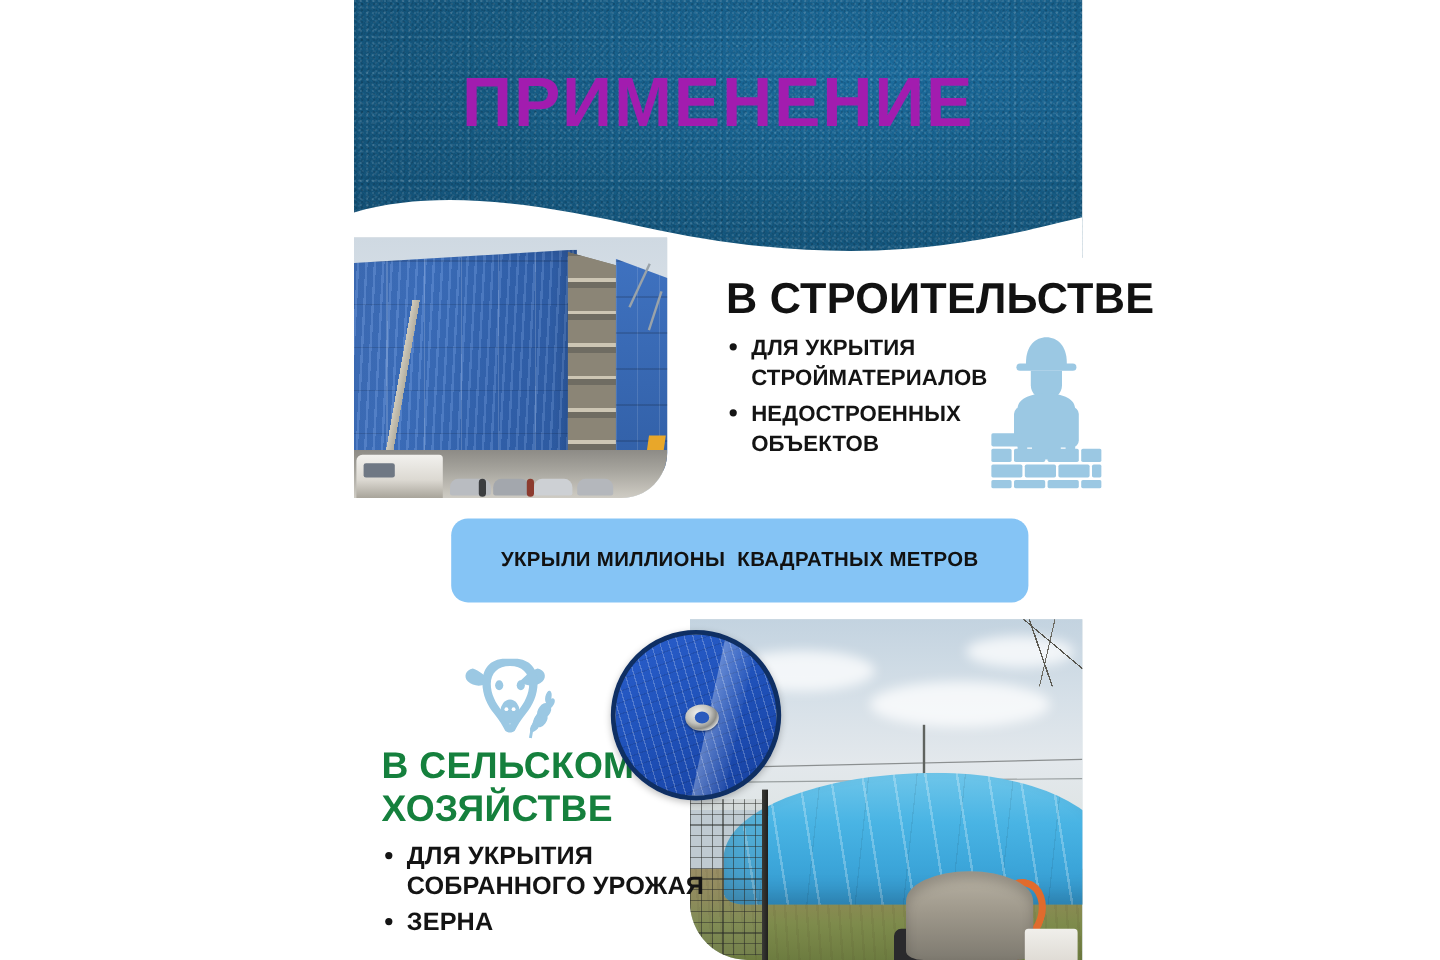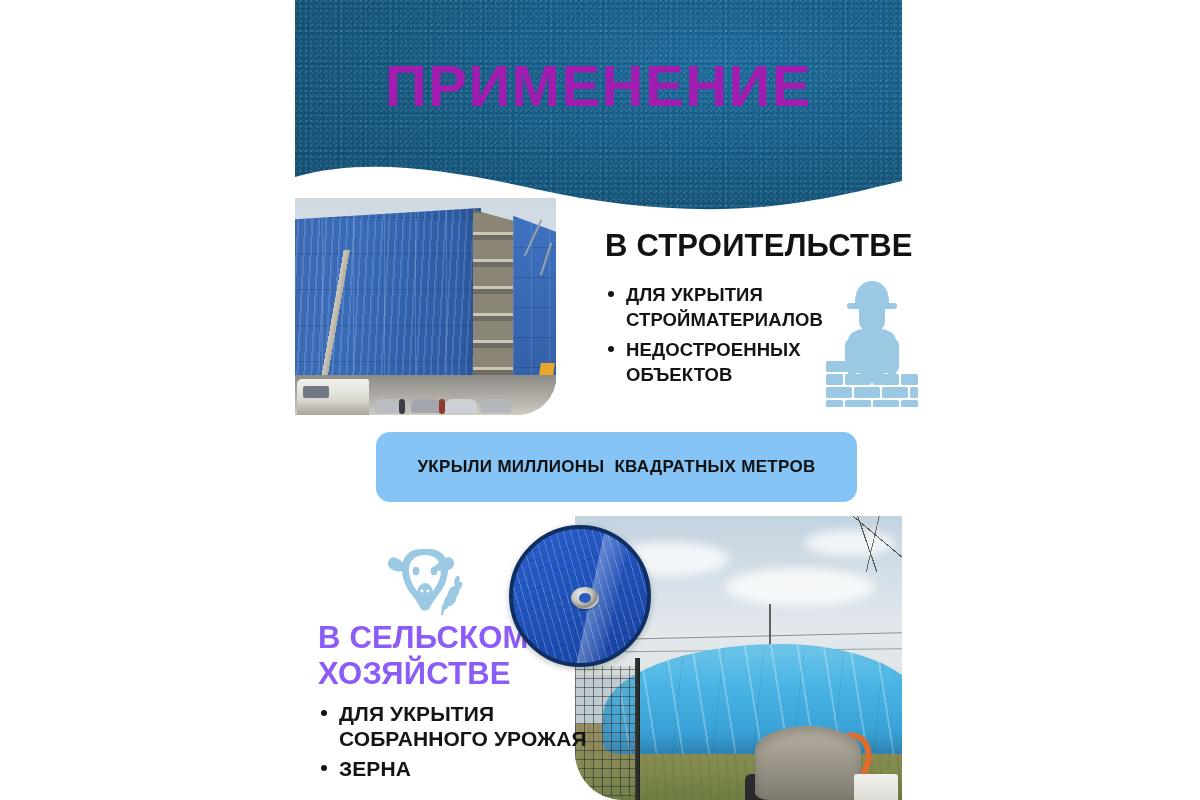--- a/index.html
+++ b/index.html
@@ -144,24 +144,24 @@
   .pb-person { position:absolute; bottom:1px; width:6px; height:15px; background:#3b3d40; border-radius:3px; }
   .pb-person.p1 { left:104px; }
   .pb-person.p2 { left:144px; background:#8c3b2f; }
   .pb-yellow {
     position:absolute; right:3px; bottom:26px; width:14px; height:26px;
     background:#e8a72a; transform:skewX(-8deg);
   }
 
   .sec1-text { position:absolute; left:605px; top:228px; width:300px; }
   .sec1-title {
-    font-size:31px; font-weight:bold; color:#121212;
+    font-size:36px; font-weight:bold; color:#121212;
     letter-spacing:.2px; white-space:nowrap;
   }
-  .bullets { list-style:none; margin-top:18px; }
+  .bullets { list-style:none; margin-top:7px; }
   .bullets li {
     position:relative;
     padding-left:21px;
     font-size:18.5px;
     font-weight:bold;
     color:#141414;
     line-height:25px;
     margin-bottom:5px;
     letter-spacing:.1px;
   }
@@ -306,21 +306,21 @@
   }
   .ci-grommet:after {
     content:""; position:absolute; left:8px; top:6px; width:12px; height:10px;
     border-radius:50%; background:#2b5bbd;
   }
 
   .icon-cow { position:absolute; left:386px; top:541px; width:78px; height:78px; z-index:3; }
 
   .sec2-text { position:absolute; left:318px; top:620px; width:270px; z-index:4; }
   .sec2-title {
-    font-size:31px; font-weight:bold; color:#8b5cf6;
+    font-size:31px; font-weight:bold; color:#15803d;
     line-height:36px; letter-spacing:.2px;
   }
   .sec2-text .bullets { margin-top:9px; }
   .sec2-text .bullets li { font-size:21px; line-height:25px; }
 </style>
 </head>
 <body>
 
 <div id="poster">
 

